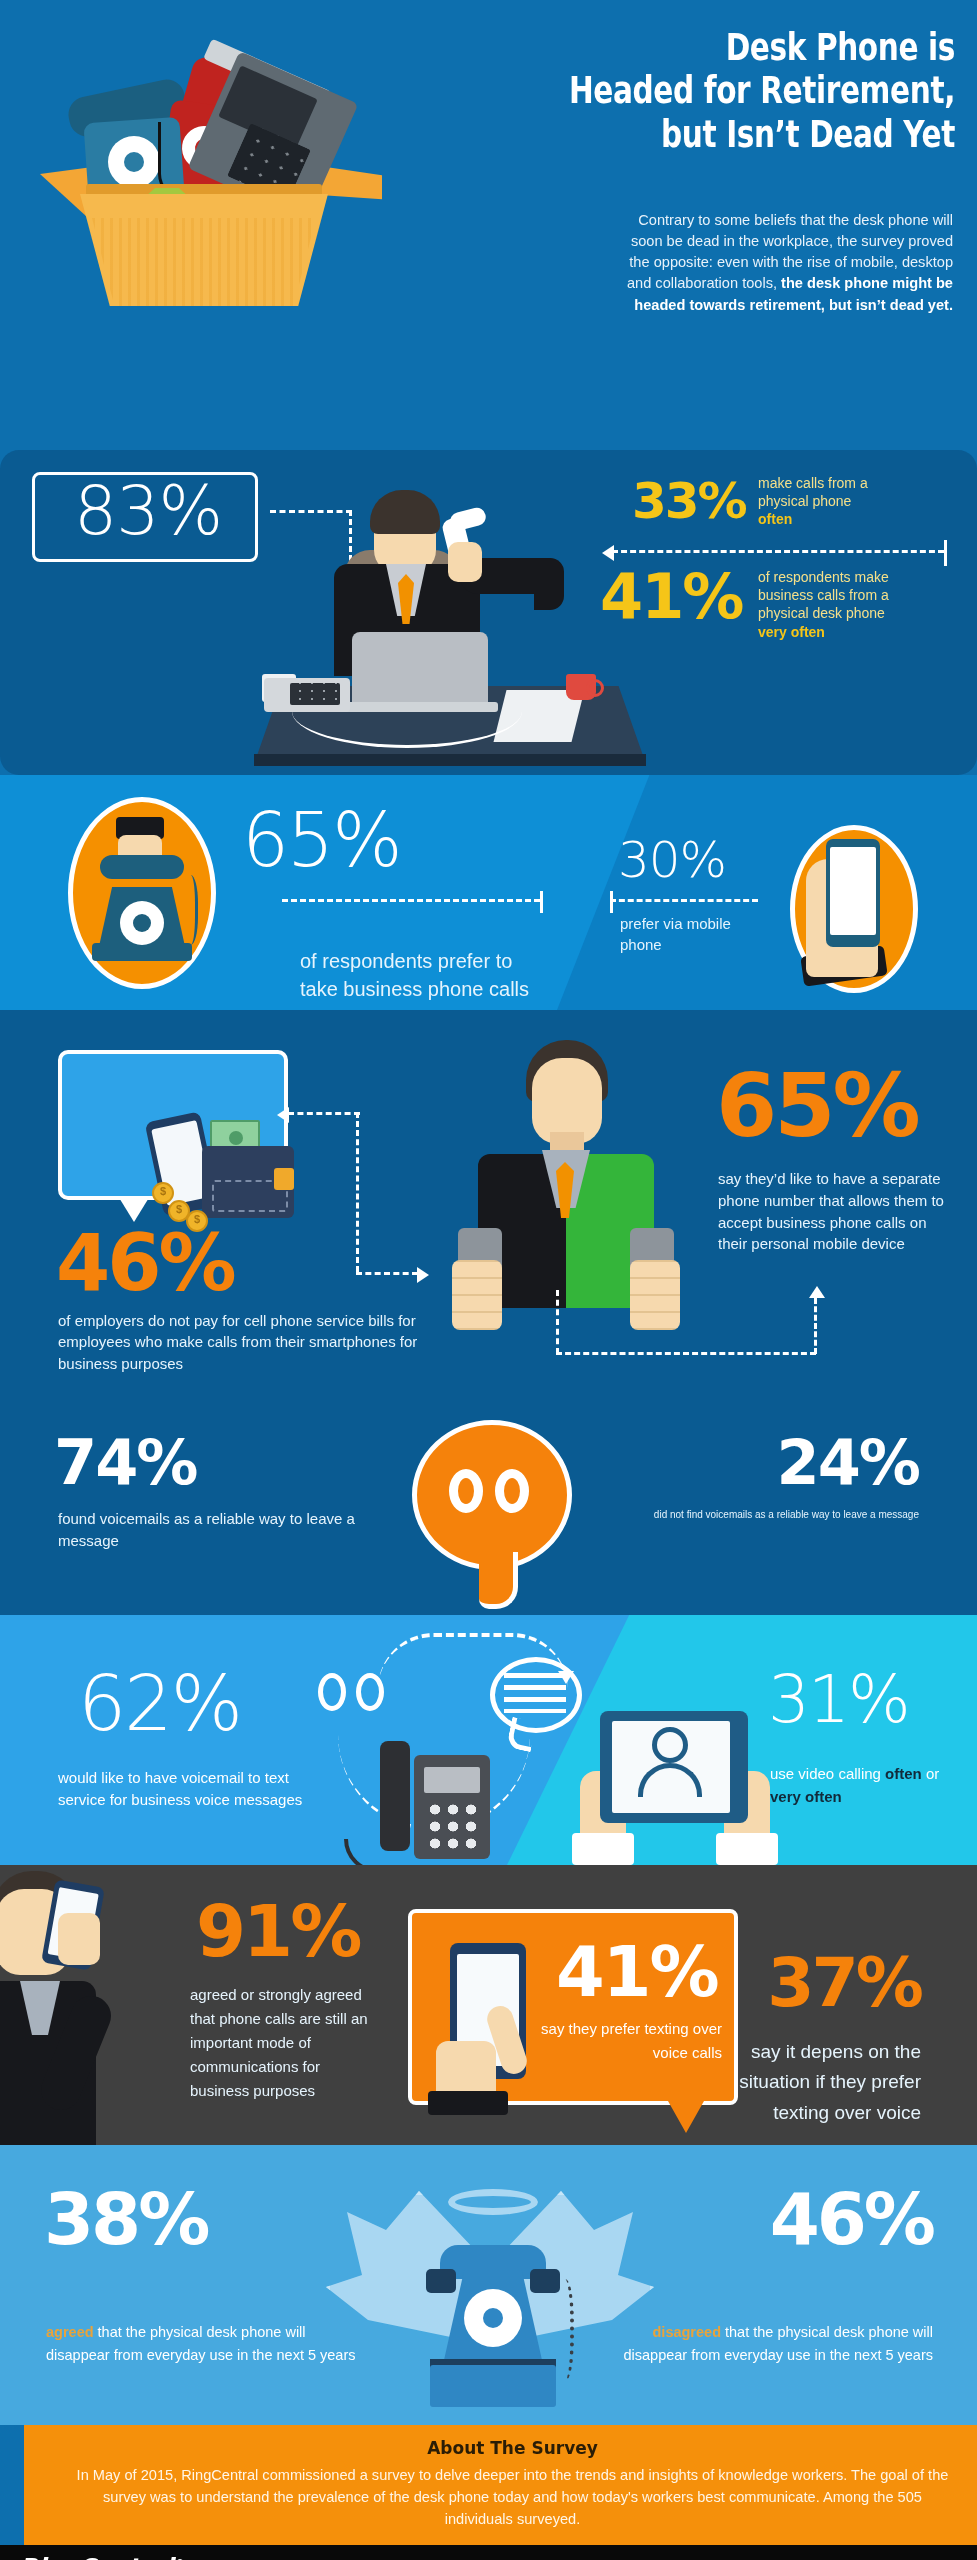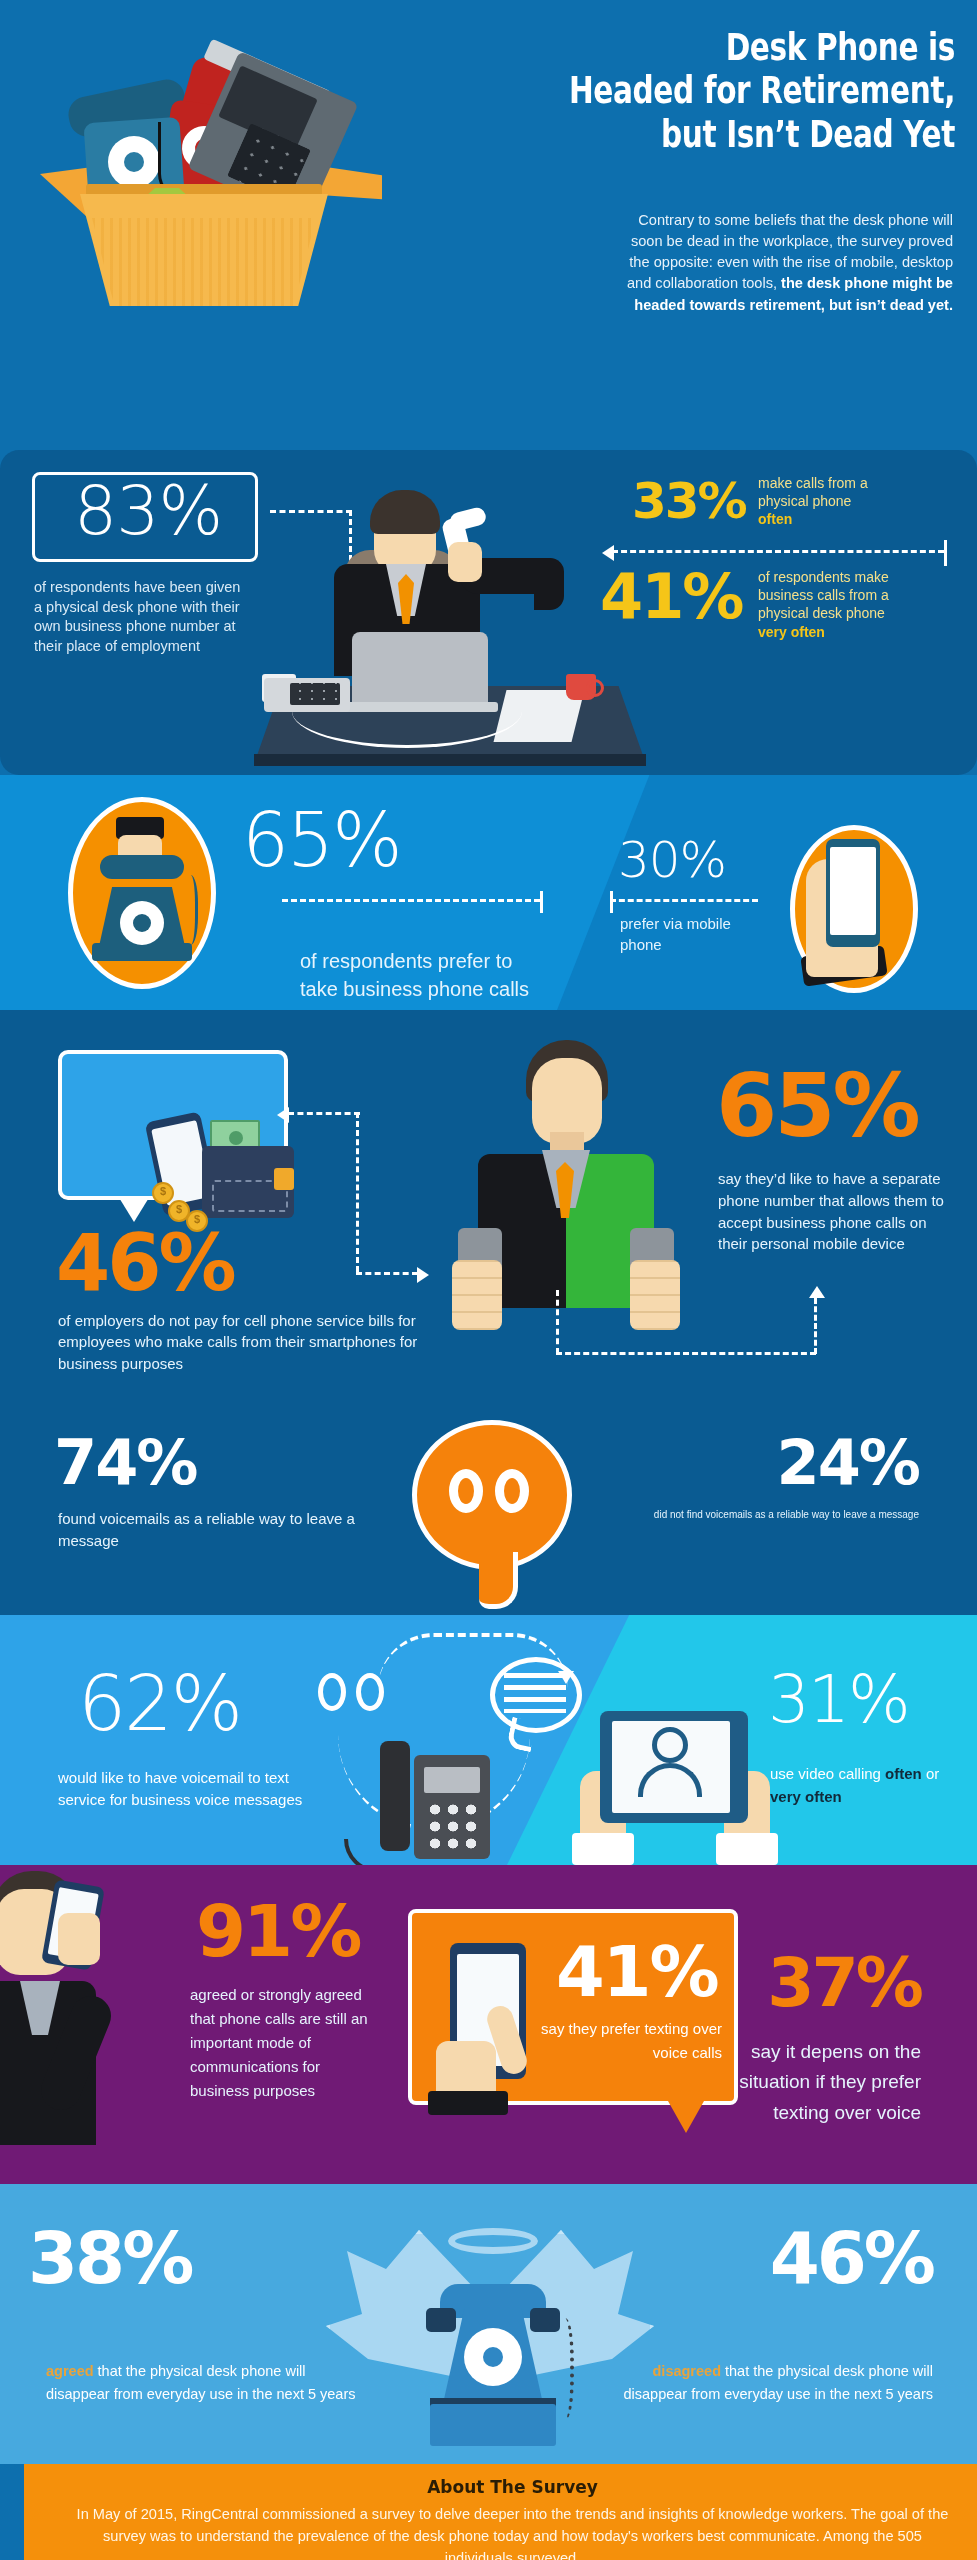--- a/index.html
+++ b/index.html
@@ -341,21 +341,21 @@
     border-radius:16px 16px 0 0;}
   .tb-cfL{position:absolute;left:572px;top:218px;width:62px;height:32px;background:#fff;border-radius:4px;}
   .tb-cfR{position:absolute;left:716px;top:218px;width:62px;height:32px;background:#fff;border-radius:4px;}
   .pct31{position:absolute;left:768px;top:46px;color:#fff;font-size:66px;font-weight:300;
     letter-spacing:-2px;font-family:"DejaVu Sans",sans-serif;}
   .cap31{position:absolute;left:770px;top:148px;width:200px;color:#ffffff;font-size:15px;
     line-height:1.5;}
   .cap31 b{color:#122a3a;font-weight:bold;}
 
   
-  .band914137{height:319px;background:#701a75;}
+  .band914137{height:280px;background:#404040;}
   .selfie{position:absolute;left:0;top:0;width:180px;height:280px;}
   .sf-hair{position:absolute;left:-8px;top:6px;width:86px;height:62px;background:#3b332d;
     border-radius:40px 40px 8px 8px;}
   .sf-head{position:absolute;left:-4px;top:24px;width:74px;height:86px;background:#f6d9ae;
     border-radius:28px 28px 24px 24px;}
   .sf-body{position:absolute;left:-24px;top:116px;width:120px;height:164px;background:#17181c;
     border-radius:14px 14px 0 0;}
   .sf-shirt{position:absolute;left:20px;top:116px;width:40px;height:54px;background:#a8b2bd;
     clip-path:polygon(0 0,100% 0,70% 100%,30% 100%);}
   .sf-arm{position:absolute;left:56px;top:128px;width:40px;height:120px;background:#17181c;
@@ -388,21 +388,21 @@
     letter-spacing:-2px;font-family:"DejaVu Sans",sans-serif;}
   .cap41b{position:absolute;left:534px;top:152px;width:188px;text-align:right;color:#fff;
     font-size:15px;line-height:1.6;}
   .pct37{position:absolute;right:56px;top:78px;color:#f5820b;font-size:68px;font-weight:bold;
     letter-spacing:-3px;font-family:"DejaVu Sans",sans-serif;}
   .cap37{position:absolute;right:56px;top:172px;width:200px;text-align:right;color:#e6f4fd;
     font-size:19px;line-height:1.6;}
 
   
   .band3846{height:280px;background:#47a9df;}
-  .pct38{position:absolute;left:28px;top:32px;color:#fff;font-size:72px;font-weight:bold;
+  .pct38{position:absolute;left:44px;top:32px;color:#fff;font-size:72px;font-weight:bold;
     letter-spacing:-3px;font-family:"DejaVu Sans",sans-serif;}
   .cap38{position:absolute;left:46px;top:176px;width:310px;color:#fff;font-size:14.5px;
     line-height:1.62;}
   .cap38 b,.cap46b b{color:#e8a33c;font-weight:bold;}
   .pct46b{position:absolute;right:44px;top:32px;color:#fff;font-size:72px;font-weight:bold;
     letter-spacing:-3px;font-family:"DejaVu Sans",sans-serif;}
   .cap46b{position:absolute;right:44px;top:176px;width:330px;text-align:right;color:#fff;
     font-size:14.5px;line-height:1.62;}
   .angel{position:absolute;left:330px;top:34px;width:320px;height:230px;}
   .ag-halo{position:absolute;left:118px;top:10px;width:90px;height:26px;border:7px solid #a9d7f2;
@@ -477,21 +477,20 @@
 
     <p class="hero-intro">
       <span>Contrary to some beliefs that the desk phone will soon be dead in the workplace, the survey proved the opposite: even with the rise of mobile, desktop and collaboration tools, </span><b>the desk phone might be headed towards retirement, but isn’t dead yet.</b>
     </p>
   </section>
 
   <section class="band band83">
     <div class="pct83box">
       <div class="pct83">83%</div>
     </div>
-    <p class="cap83">of respondents have been given a physical desk phone with their own business phone number at their place of employment</p>
     <div class="arrow83"></div>
 
     <div class="desk">
       <div class="dk-chair"></div>
       <div class="dk-head"></div>
       <div class="dk-hair"></div>
       <div class="dk-body"></div>
       <div class="dk-shirt"></div>
       <div class="dk-tie"></div>
       <div class="dk-arm"></div>

